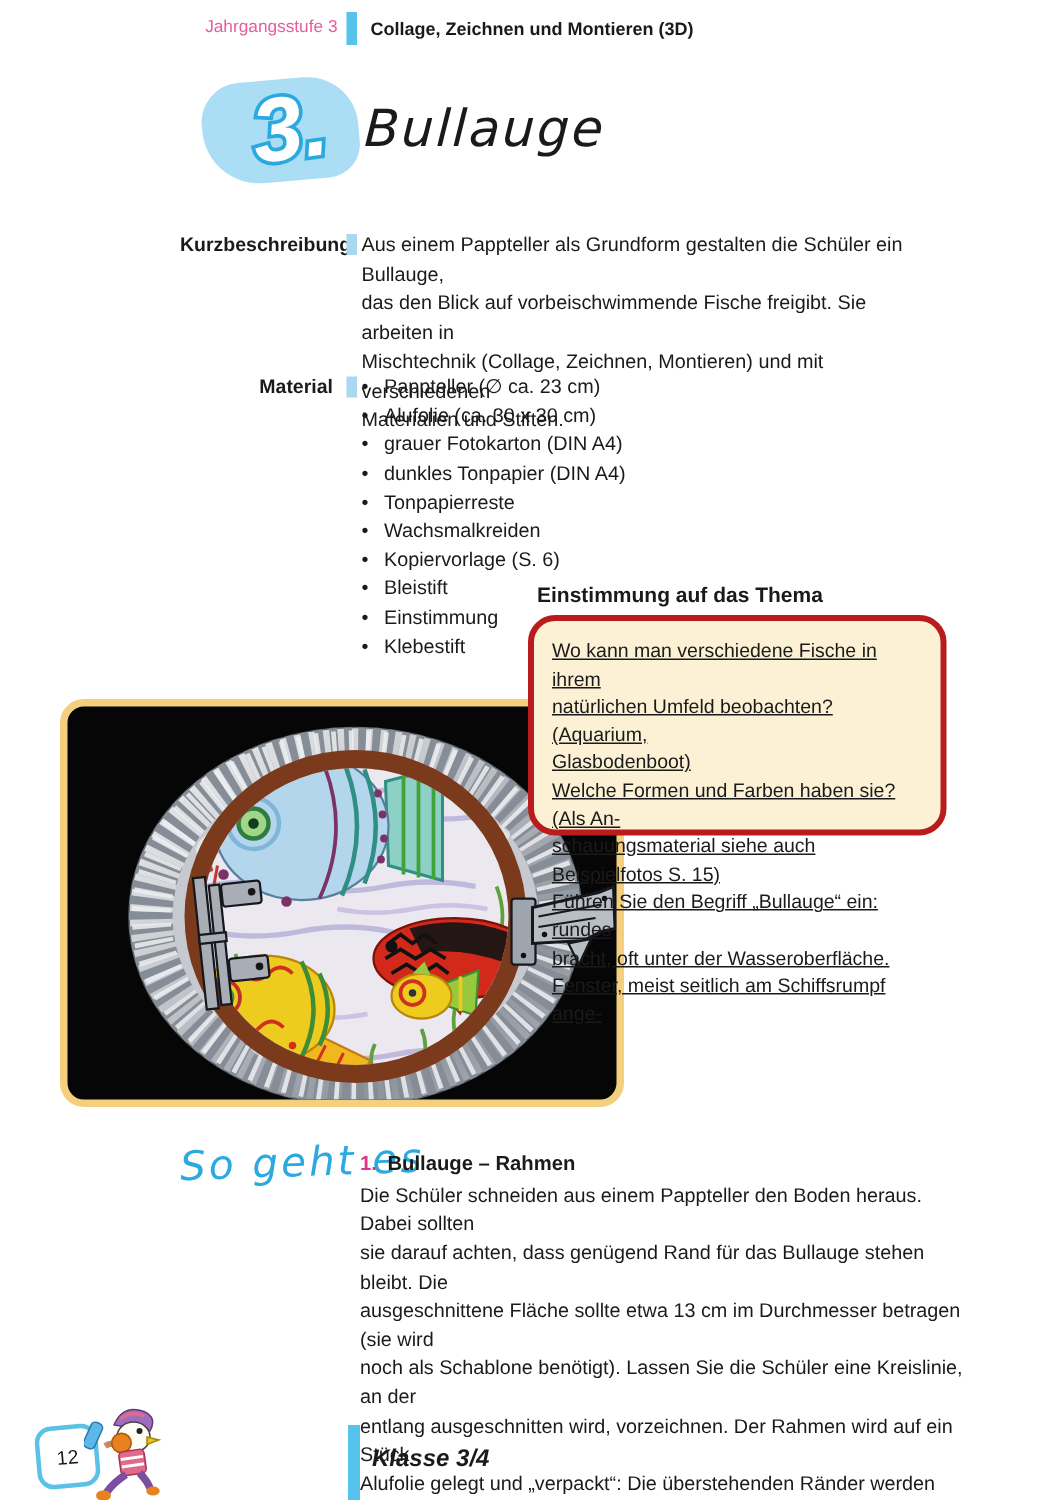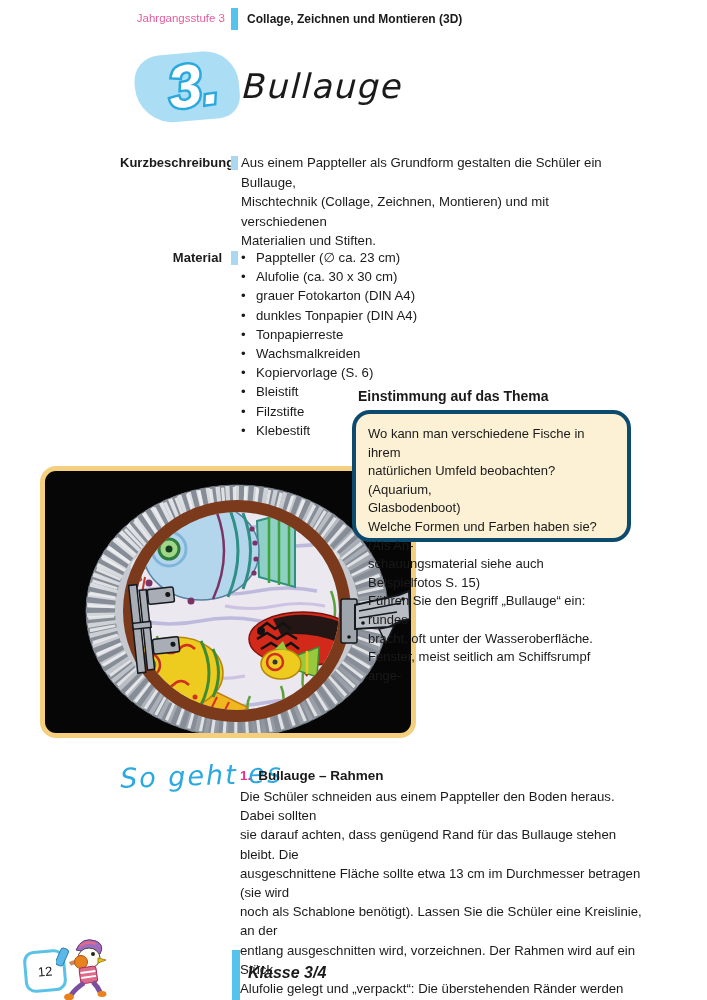--- a/index.html
+++ b/index.html
@@ -29,23 +29,23 @@
   .kurz-label{left:120px;top:155px;}
   .kurz-marker{left:231px;top:156px;}
   .kurz-text{position:absolute;left:241px;top:153px;width:380px;font-size:13.2px;line-height:19.5px;}
   .mat-label{left:120px;top:250px;}
   .mat-marker{left:231px;top:251px;}
   .mat-list{position:absolute;left:241px;top:248px;font-size:13.2px;line-height:19.2px;}
   .mat-list .bullet-row{position:relative;padding-left:15px;}
   .mat-list .bullet-row::before{content:"•";position:absolute;left:0;top:0;}
   
   .ein-heading{position:absolute;left:358px;top:388px;font-size:14px;font-weight:bold;z-index:4;}
-  .ein-box{position:absolute;left:352px;top:410px;width:279px;height:132px;box-sizing:border-box;
-    background:#fcf1d5;border:4px solid #0c4a6e;border-radius:18px;padding:11px 12px;
-    font-size:13px;line-height:18.6px;z-index:3;}
+  .ein-box{position:absolute;left:352px;top:410px;width:279px;height:147px;box-sizing:border-box;
+    background:#fcf1d5;border:4px solid #b91c1c;border-radius:18px;padding:11px 12px;
+    font-size:13px;line-height:18.6px;z-index:3;text-decoration:underline;}
   
   .photo{position:absolute;left:40px;top:466px;width:376px;height:272px;box-sizing:border-box;
     background:#060606;border:5px solid #f4cf7e;border-radius:16px;z-index:2;overflow:hidden;}
   
   .script-heading{position:absolute;left:120px;top:760px;font-size:27px;font-style:italic;
     color:#2ba9e0;letter-spacing:2px;transform:rotate(-2deg);font-family:"DejaVu Sans",sans-serif;}
   .step-head{position:absolute;left:240px;top:768px;font-size:13.5px;font-weight:bold;}
   .step-num{color:#e5308a;margin-right:7px;}
   .step-text{position:absolute;left:240px;top:787px;width:410px;font-size:13.2px;line-height:19.2px;}
   
@@ -73,37 +73,38 @@
     <span class="stroke">3.</span>
     <span class="fill">3.</span>
   </div>
   <div class="page-title">Bullauge</div>
 
   <div class="sec-label kurz-label">Kurzbeschreibung</div>
   <div class="sec-marker kurz-marker"></div>
   <div class="kurz-text">
 
   <div>Aus einem Pappteller als Grundform gestalten die Schüler ein Bullauge,</div>
+      <div>das den Blick auf vorbeischwimmende Fische freigibt. Sie arbeiten in</div>
       <div>Mischtechnik (Collage, Zeichnen, Montieren) und mit verschiedenen</div>
       <div>Materialien und Stiften.</div>
     </div>
 
   <div class="sec-label mat-label">Material</div>
   <div class="sec-marker mat-marker"></div>
   <div class="mat-list">
 
   <div class="bullet-row"><span>Pappteller (∅ ca. 23 cm)</span></div>
       <div class="bullet-row"><span>Alufolie (ca. 30 x 30 cm)</span></div>
       <div class="bullet-row"><span>grauer Fotokarton (DIN A4)</span></div>
       <div class="bullet-row"><span>dunkles Tonpapier (DIN A4)</span></div>
       <div class="bullet-row"><span>Tonpapierreste</span></div>
       <div class="bullet-row"><span>Wachsmalkreiden</span></div>
       <div class="bullet-row"><span>Kopiervorlage (S. 6)</span></div>
       <div class="bullet-row"><span>Bleistift</span></div>
-      <div class="bullet-row"><span>Filzstifte</span></div>
+      <div class="bullet-row"><span>Einstimmung</span></div>
       <div class="bullet-row"><span>Klebestift</span></div>
     </div>
 
   <div class="ein-heading">Einstimmung auf das Thema</div>
   <div class="ein-box">
 
   <div>Wo kann man verschiedene Fische in ihrem</div>
       <div>natürlichen Umfeld beobachten? (Aquarium,</div>
       <div>Glasbodenboot)</div>
       <div>Welche Formen und Farben haben sie? (Als An-</div>

